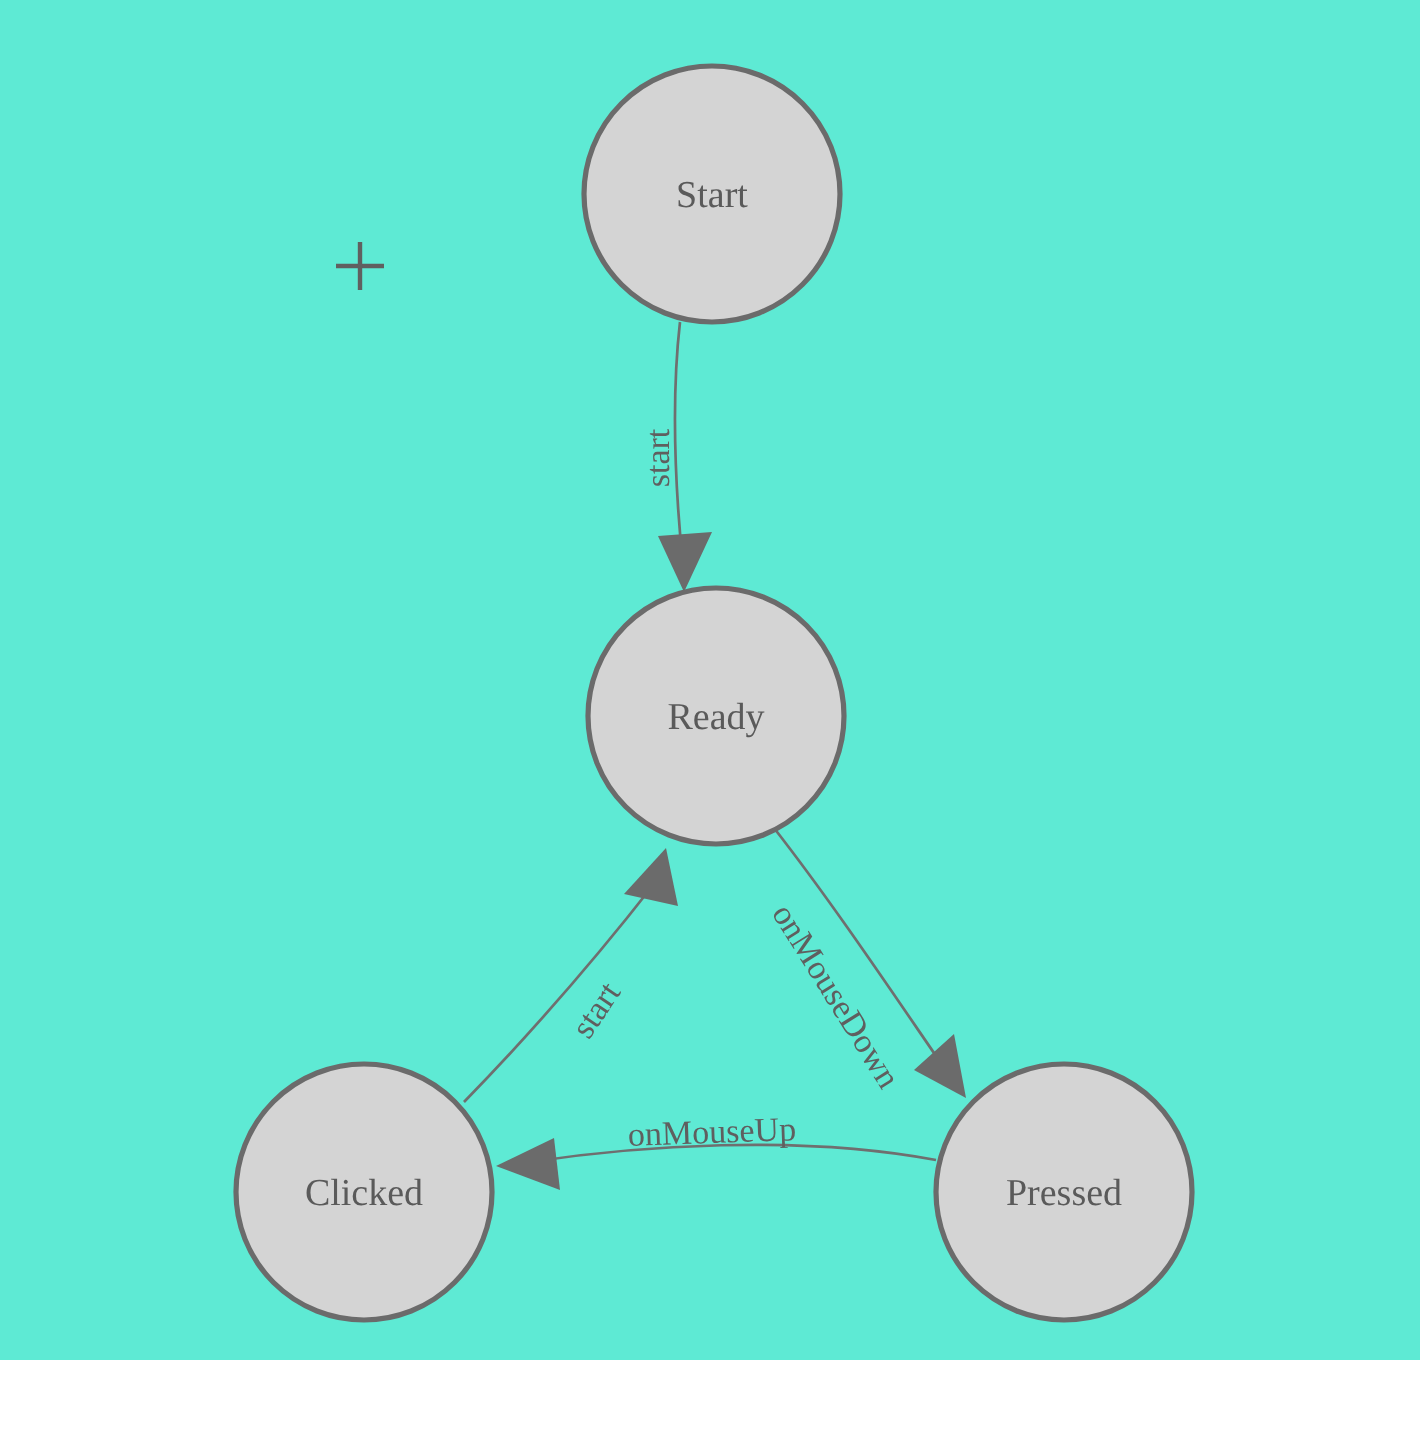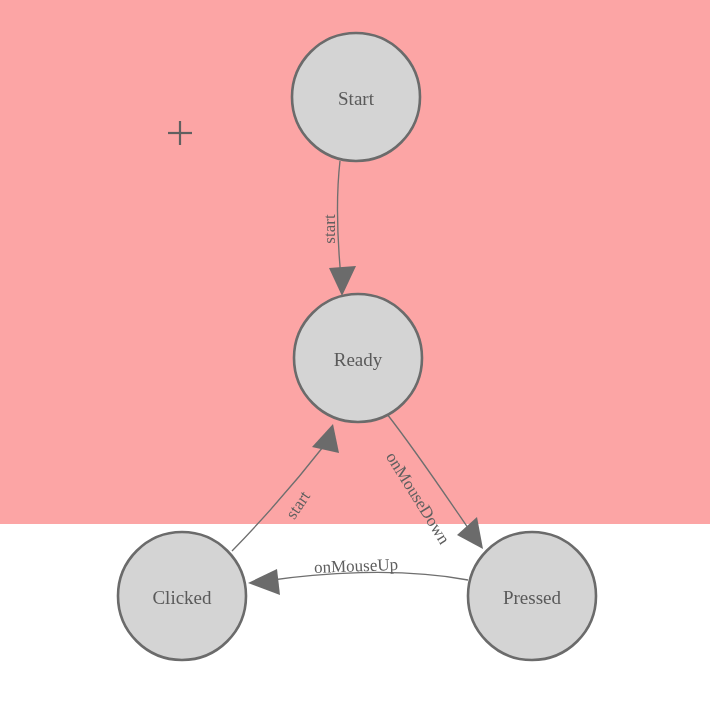--- a/index.html
+++ b/index.html
@@ -10,22 +10,22 @@
   }
   body {
     width: 710px;
     height: 728px;
     overflow: hidden;
     font-family: "Liberation Serif", "DejaVu Serif", serif;
   }
   #canvas-root {
     position: relative;
     width: 710px;
-    height: 524px;
-    background: #fca5a5;
+    height: 680px;
+    background: #5eead4;
   }
   #diagram-svg {
     position: absolute;
     top: 0;
     left: 0;
     width: 710px;
     height: 728px;
     display: block;
   }
   .node-circle {

